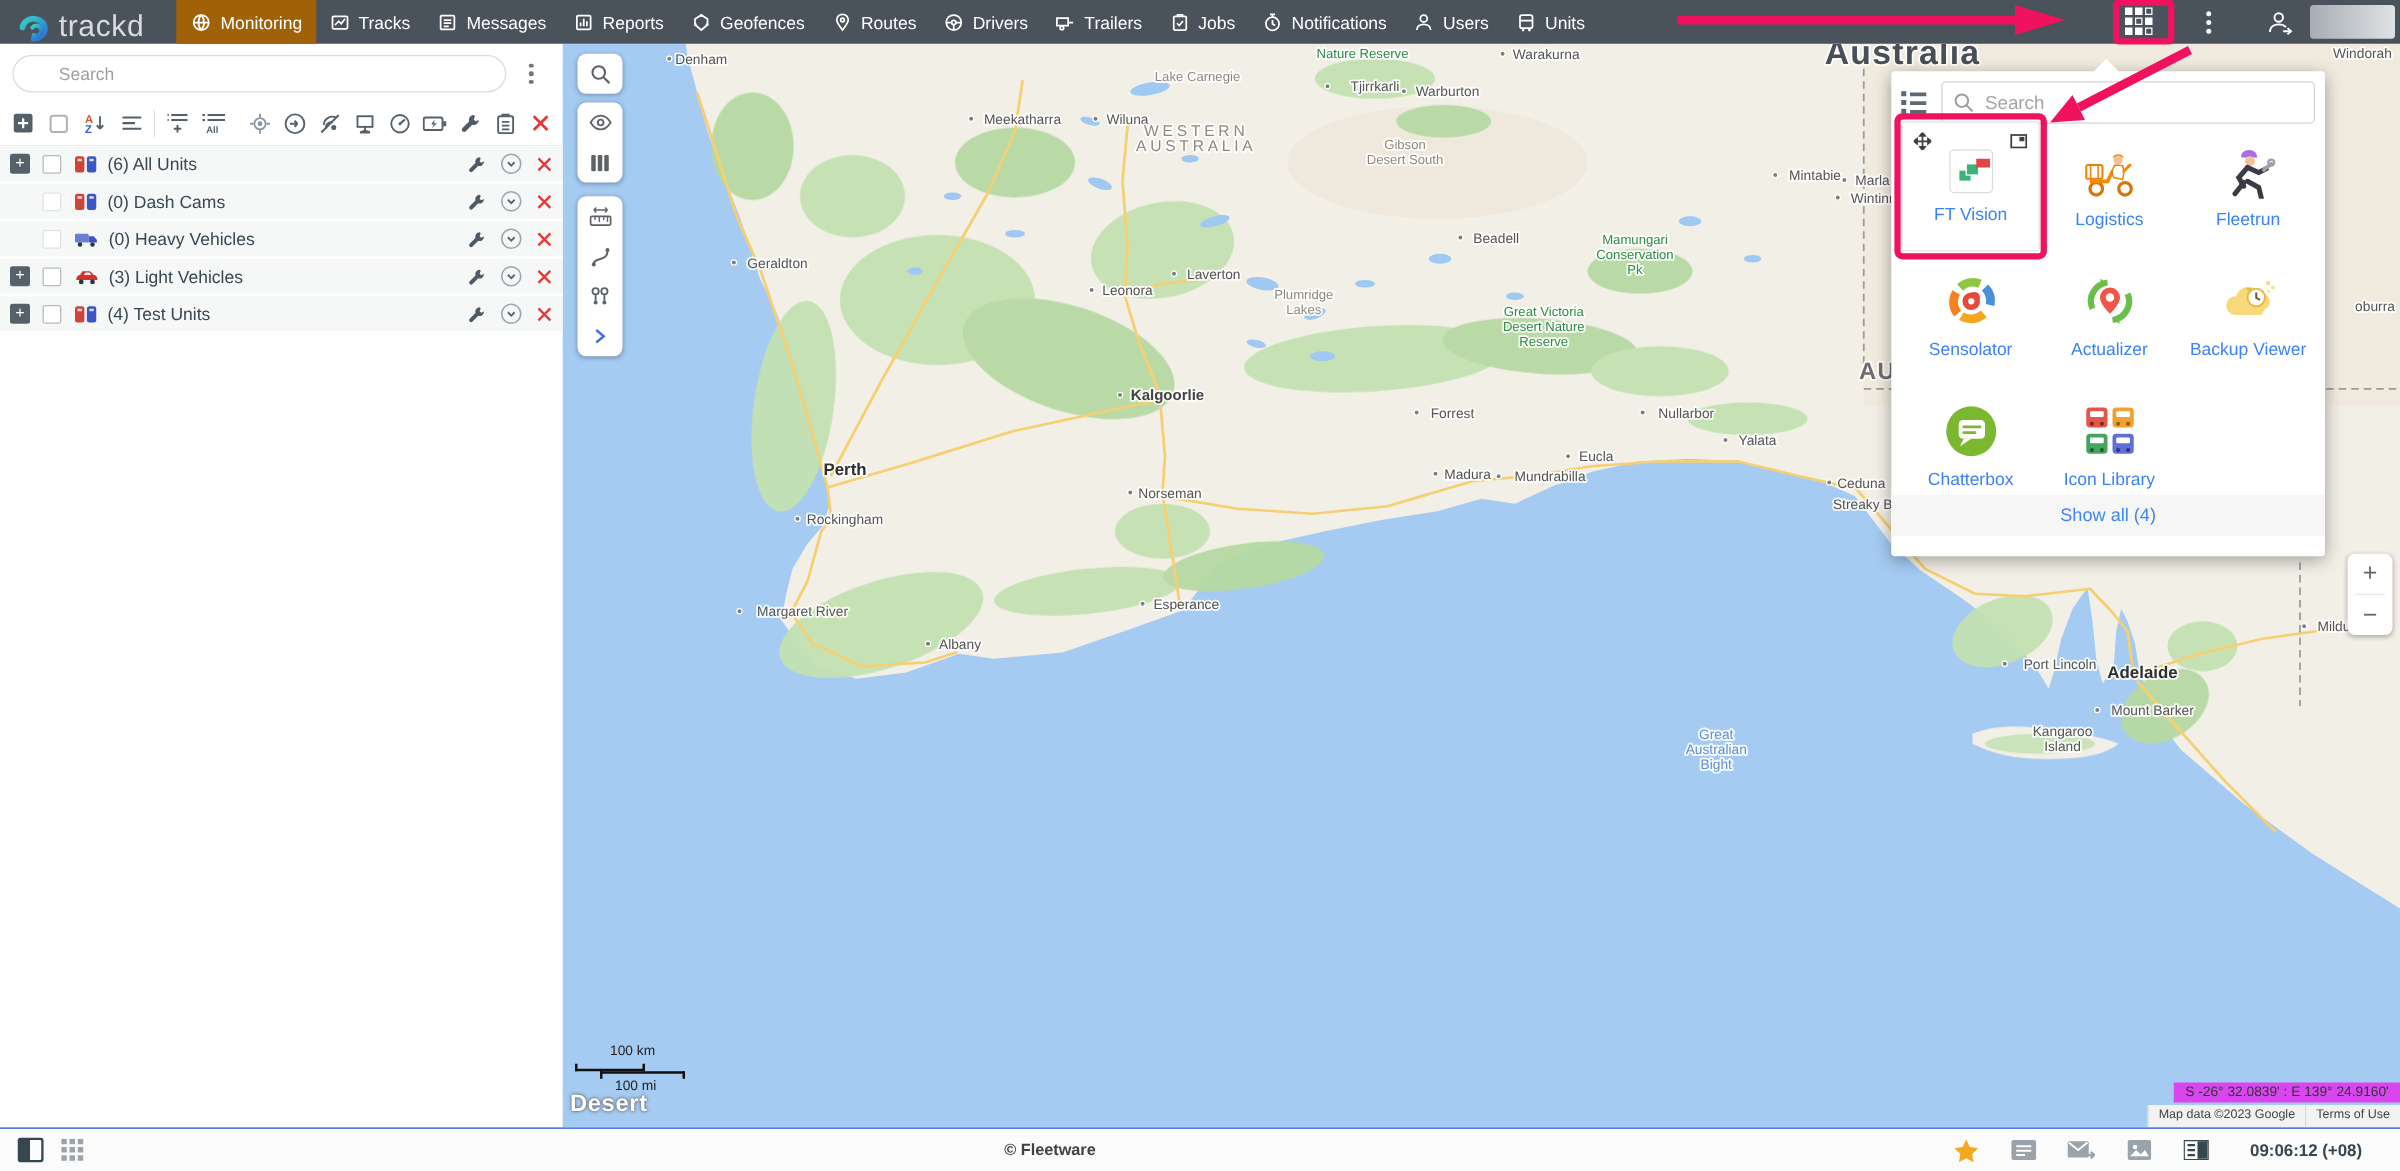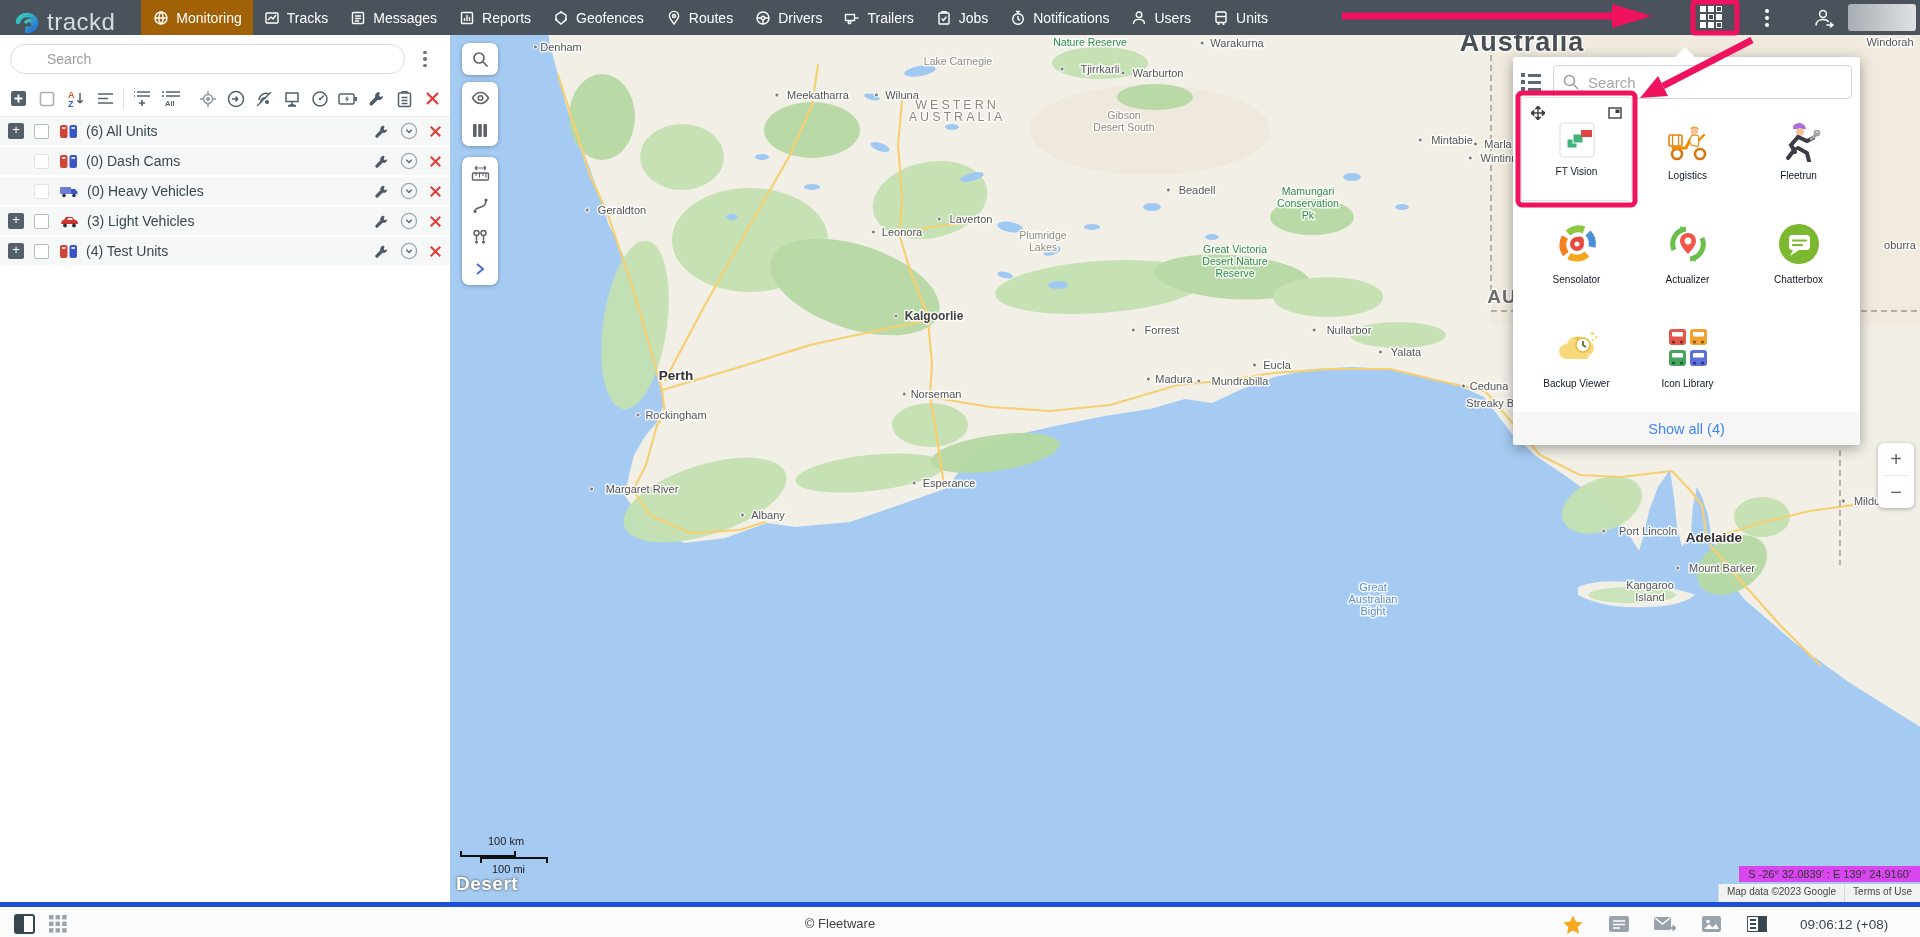--- a/index.html
+++ b/index.html
@@ -82,30 +82,30 @@
   .ap-list-icon { width:24px; height:24px; display:flex; flex-direction:column; justify-content:center; gap:3px; cursor:pointer; }
   .ap-list-icon .r { display:flex; align-items:center; gap:3px; }
   .ap-list-icon .d { width:4px; height:4px; background:#5d6a75; }
   .ap-list-icon .l { width:13px; height:3px; background:#5d6a75; }
   .ap-search { position:relative; flex:1; height:34px; }
   .ap-search input { width:100%; height:34px; border:1px solid #d4d4d4; border-radius:4px; padding:0 10px 0 34px; font-size:15px; color:#444; outline:none; font-family:inherit; }
   .ap-search input::placeholder { color:#a5a5a5; }
   .ap-search svg { position:absolute; left:10px; top:9px; }
   .ap-grid { position:absolute; left:8px; top:40px; width:333px; display:grid; grid-template-columns:repeat(3,111px); grid-auto-rows:104px; }
   .app-cell { position:relative; display:flex; flex-direction:column; align-items:center; justify-content:center; gap:8px; cursor:pointer; }
-  .app-cell .alabel { font-size:10px; color:#0f172a; white-space:nowrap; }
+  .app-cell .alabel { font-size:14px; color:#3b82f6; white-space:nowrap; }
   .app-cell.hl { border:1px solid #e4e4e4; border-radius:3px; background:#fff; }
   .mini-ic { position:absolute; top:8px; cursor:pointer; }
   .mini-move { left:9px; }
   .mini-open { right:9px; }
-  .ap-footer { position:absolute; left:0; right:0; bottom:0; height:33px; background:#f6f6f6; display:flex; align-items:center; justify-content:center; border-radius:0 0 3px 3px; }
+  .ap-footer { position:absolute; left:0; right:0; bottom:16px; height:33px; background:#f6f6f6; display:flex; align-items:center; justify-content:center; border-radius:0 0 3px 3px; }
   .ap-footer a { color:#4285f4; font-size:14.5px; text-decoration:none; cursor:pointer; }
 
   
-  .bottombar { position:absolute; left:0; top:902px; width:1920px; height:35px; background:#fbfbfb; border-top:5px solid #1d4ed8; z-index:150; }
+  .bottombar { position:absolute; left:0; top:902px; width:1920px; height:35px; background:#fbfbfb; border-top:1px solid #1d4ed8; z-index:150;font-weight:bold; }
   .bb-left { position:absolute; left:14px; top:7px; display:flex; gap:14px; align-items:center; }
   .bb-center { position:absolute; left:760px; top:9px; width:160px; text-align:center; font-size:13px; color:#424242; }
   .bb-right { position:absolute; left:1562px; top:6px; display:flex; align-items:center; gap:24px; }
   .bb-right .bbi { width:22px; height:22px; display:flex; align-items:center; justify-content:center; cursor:pointer; }
   .bb-time { font-size:13.5px; color:#37474f; margin-left:8px; white-space:nowrap; }
 
   .annotations { position:absolute; left:0; top:0; z-index:300; pointer-events:none; }
 </style>
 </head>
 <body>
@@ -817,38 +817,38 @@
           <path d="M36,16 A15,15 0 0 1 24,37" stroke="#6abf4b" stroke-width="5" fill="none"></path>
           <path d="M20,7l-6,-3 2,7z" fill="#6abf4b"></path>
           <path d="M24,37l6,3 -2,-7z" fill="#6abf4b"></path>
           <path d="M22,11 a8,8 0 0 1 8,8 c0,5.5 -8,13 -8,13 c0,0 -8,-7.5 -8,-13 a8,8 0 0 1 8,-8z" fill="#f05548"></path>
           <circle cx="22" cy="19" r="3.4" fill="#fff"></circle>
         </svg>
       <span class="alabel">Actualizer</span>
     </div>
     <div class="app-cell">
       <svg width="44" height="44" viewBox="0 0 44 44">
-          <circle cx="22" cy="22" r="20" fill="#7cb82f"></circle>
-          <rect x="12" y="13" width="21" height="15" rx="3.5" fill="#fff"></rect>
-          <polygon points="16,28 13,34 22,28" fill="#fff"></polygon>
-          <path d="M16,18.5h13M16,23h9" stroke="#7cb82f" stroke-width="2.2" stroke-linecap="round"></path>
-        </svg>
-      <span class="alabel">Chatterbox</span>
-    </div>
-    <div class="app-cell">
-      <svg width="44" height="44" viewBox="0 0 44 44">
           <path d="M11,33 a7.5,7.5 0 0 1 1,-15 a10,9 0 0 1 19,-2 a6.5,6.5 0 0 1 3.5,12.5 l-2,4.5z" fill="#f7d97b"></path>
           <circle cx="28" cy="19" r="7" fill="#fff" stroke="#e8b93e" stroke-width="1.6"></circle>
           <path d="M28,15v4.2l3,1.8" stroke="#6b5b1e" stroke-width="1.6" fill="none"></path>
           <path d="M24,13l-3,-1" stroke="#e8b93e" stroke-width="2" stroke-linecap="round"></path>
           <rect x="36" y="6" width="3" height="3" fill="#f7d97b"></rect>
           <rect x="40" y="10" width="2.4" height="2.4" fill="#f7d97b"></rect>
           <rect x="37" y="13" width="2" height="2" fill="#f7d97b"></rect>
         </svg>
       <span class="alabel">Backup Viewer</span>
+    </div>
+    <div class="app-cell">
+      <svg width="44" height="44" viewBox="0 0 44 44">
+          <circle cx="22" cy="22" r="20" fill="#7cb82f"></circle>
+          <rect x="12" y="13" width="21" height="15" rx="3.5" fill="#fff"></rect>
+          <polygon points="16,28 13,34 22,28" fill="#fff"></polygon>
+          <path d="M16,18.5h13M16,23h9" stroke="#7cb82f" stroke-width="2.2" stroke-linecap="round"></path>
+        </svg>
+      <span class="alabel">Chatterbox</span>
     </div>
     <div class="app-cell">
       <svg width="44" height="44" viewBox="0 0 44 44">
         <g>
             <rect x="3" y="3" width="17" height="16" rx="3" fill="#e2574c"></rect>
             <rect x="6" y="6" width="11" height="4.5" rx="1" fill="#fff"></rect>
             <circle cx="7.5" cy="16" r="1.6" fill="#7e2620"></circle>
             <circle cx="15.5" cy="16" r="1.6" fill="#7e2620"></circle>
           </g>
         <g>

